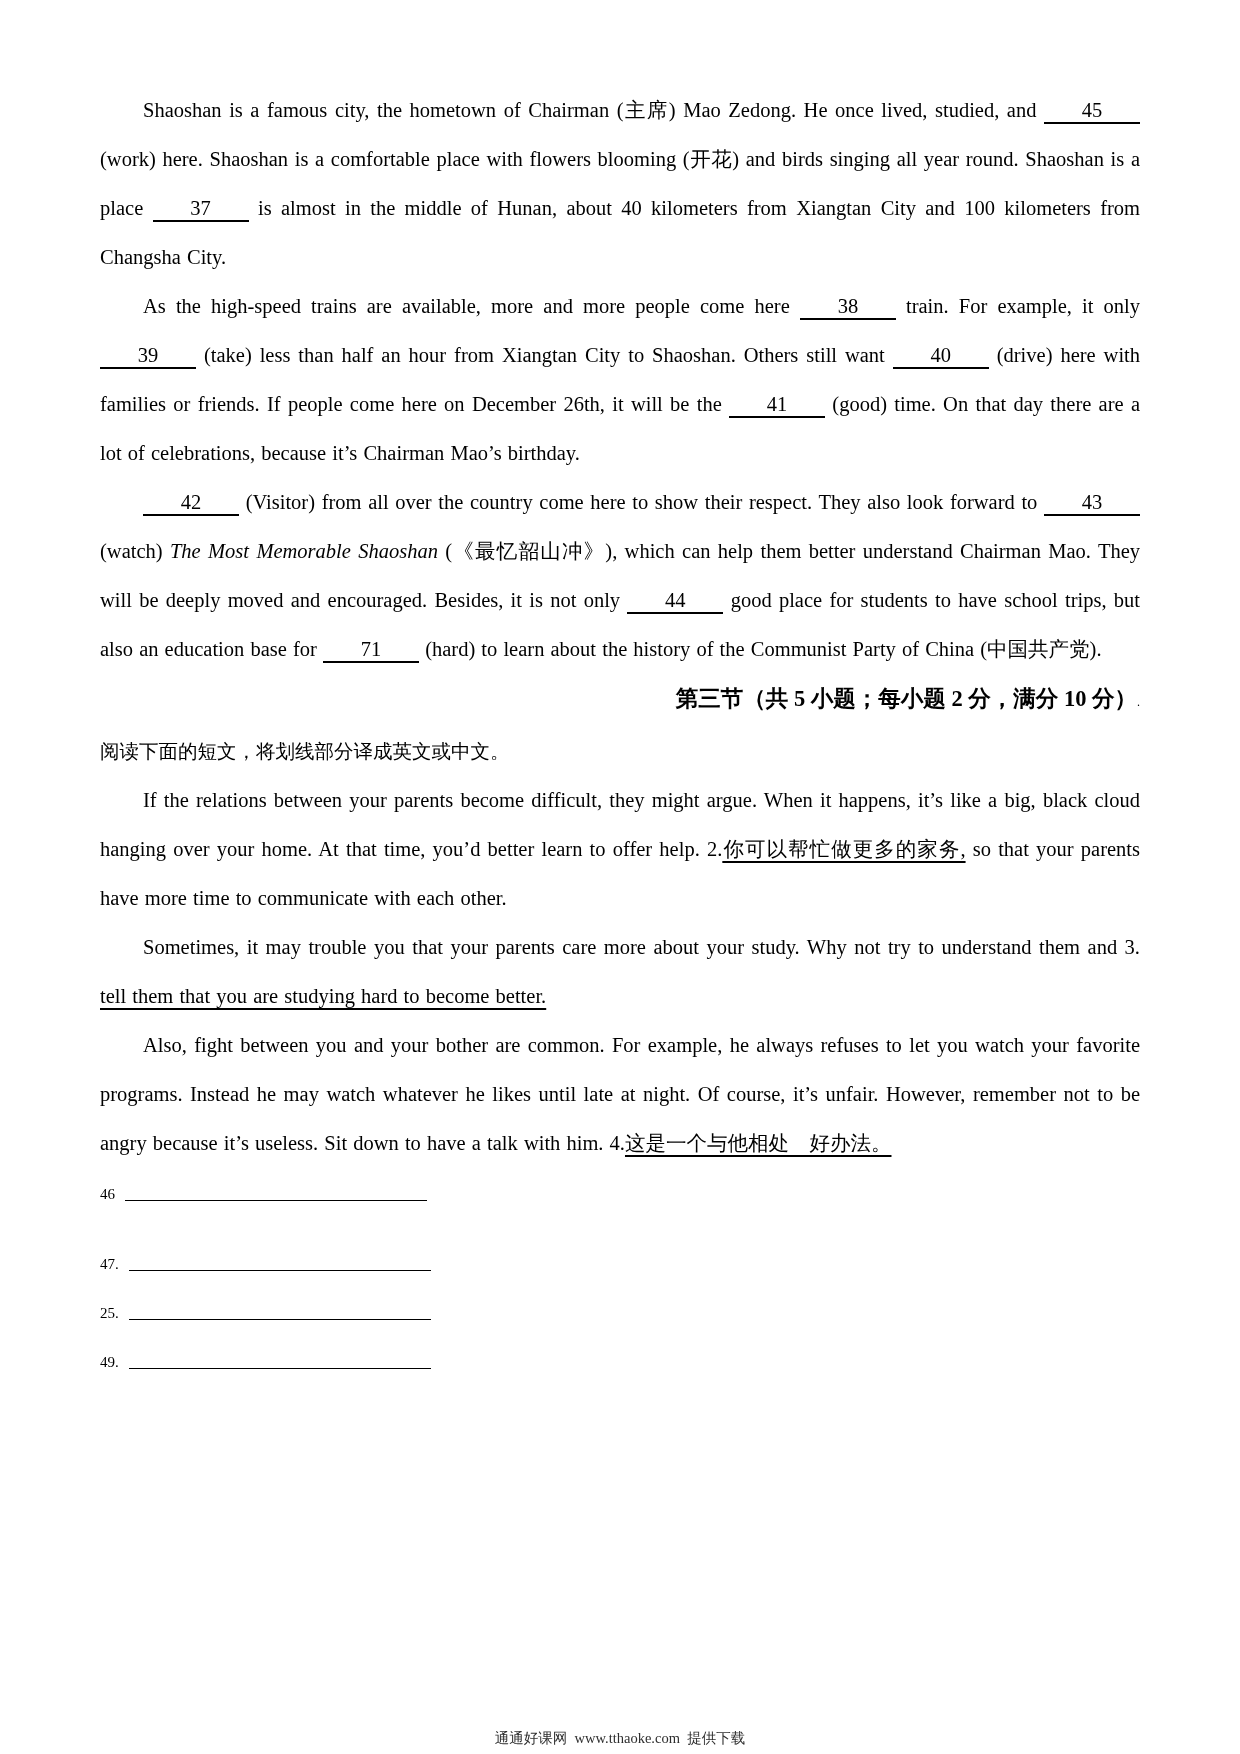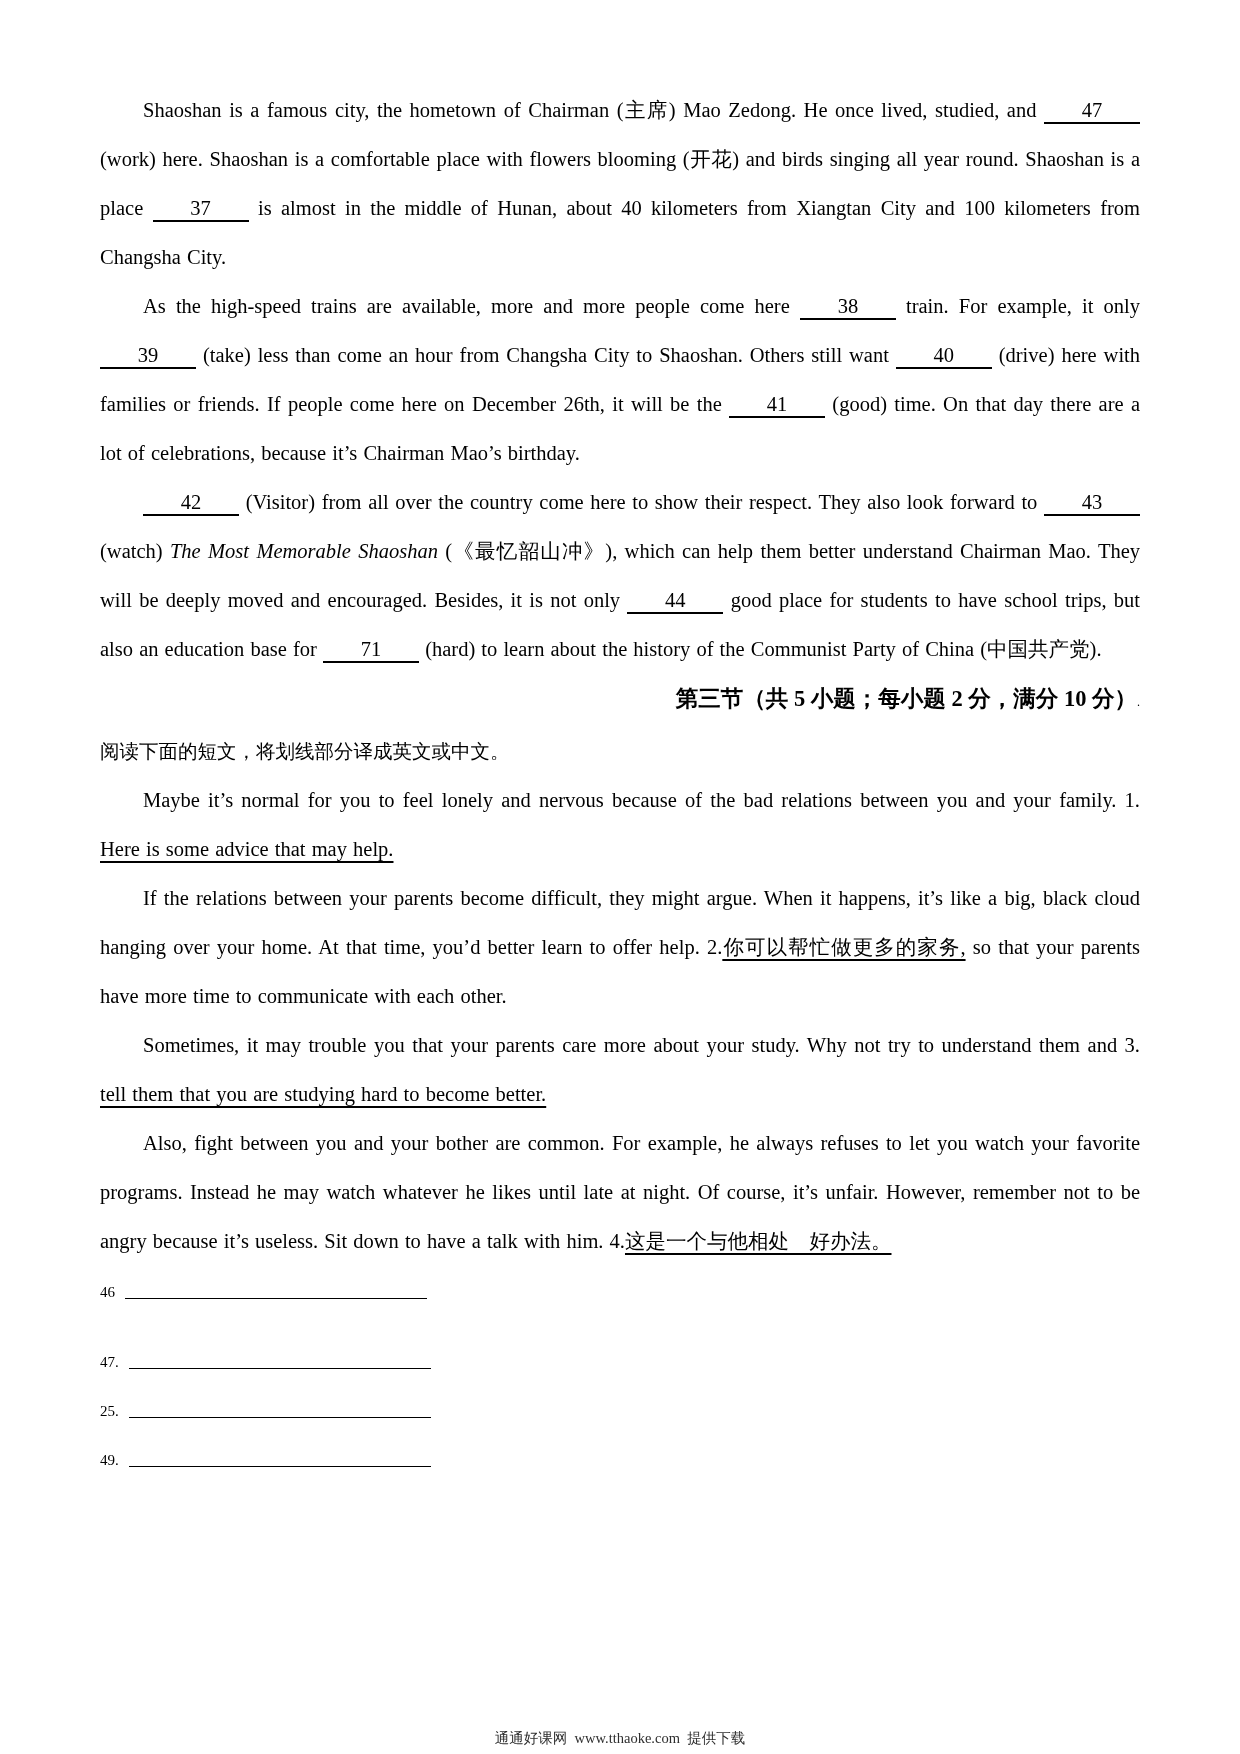--- a/index.html
+++ b/index.html
@@ -39,52 +39,50 @@
     position:absolute;left:0;right:0;bottom:6px;text-align:center;
     font-size:14.5px;color:#2e2e2e;white-space:pre;
   }
 </style>
 </head>
 <body>
 
 <div class="page">
 
   <p class="para indent"><span>Shaoshan is a famous city, the hometown of Chairman (主席) Mao Zedong. He once lived, studied, and</span>
-    <span class="blank">47</span>
+    <span class="blank">45</span>
     <span>(work) here. Shaoshan is a comfortable place with flowers blooming (开花) and birds singing all year round. Shaoshan is a place</span>
     <span class="blank">37</span>
     <span>is almost in the middle of Hunan, about 40 kilometers from Xiangtan City and 100 kilometers from Changsha City.</span></p>
 
   <p class="para indent"><span>As the high-speed trains are available, more and more people come here</span>
     <span class="blank">38</span>
     <span>train. For example, it only</span>
     <span class="blank">39</span>
-    <span>(take) less than come an hour from Changsha City to Shaoshan. Others still want</span>
+    <span>(take) less than half an hour from Xiangtan City to Shaoshan. Others still want</span>
     <span class="blank">40</span>
     <span>(drive) here with families or friends. If people come here on December 26th, it will be the</span>
     <span class="blank">41</span>
     <span>(good) time. On that day there are a lot of celebrations, because it’s Chairman Mao’s birthday.</span></p>
 
   <p class="para indent"><span class="blank">42</span>
     <span>(Visitor) from all over the country come here to show their respect. They also look forward to</span>
     <span class="blank">43</span>
     <span>(watch)</span>
     <span class="it">The Most Memorable Shaoshan</span>
     <span>(《最忆韶山冲》), which can help them better understand Chairman Mao. They will be deeply moved and encouraged. Besides, it is not only</span>
     <span class="blank">44</span>
     <span>good place for students to have school trips, but also an education base for</span>
     <span class="blank">71</span>
     <span>(hard) to learn about the history of the Communist Party of China (中国共产党).</span></p>
 
   <p class="sec-heading"><span>第三节（共 5 小题；每小题 2 分，满分 10 分）</span><span class="mark">.</span></p>
 
   <p class="instruction"><span>阅读下面的短文，将划线部分译成英文或中文。</span></p>
 
-  <p class="para indent"><span>Maybe it’s normal for you to feel lonely and nervous because of the bad relations between you and your family. 1.</span>
-    <span class="u">Here is some advice that may help.</span></p>
 
   <p class="para indent"><span>If the relations between your parents become difficult, they might argue. When it happens, it’s like a big, black cloud hanging over your home. At that time, you’d better learn to offer help. 2.</span><span class="u">你可以帮忙做更多的家务,</span>
     <span>so that your parents have more time to communicate with each other.</span></p>
 
   <p class="para indent"><span>Sometimes, it may trouble you that your parents care more about your study. Why not try to understand them and 3.</span>
     <span class="u">tell them that you are studying hard to become better.</span></p>
 
   <p class="para indent"><span>Also, fight between you and your bother are common. For example, he always refuses to let you watch your favorite programs. Instead he may watch whatever he likes until late at night. Of course, it’s unfair. However, remember not to be angry because it’s useless. Sit down to have a talk with him. 4.</span><span class="u">这是一个与他相处　好办法。</span></p>
 
 

